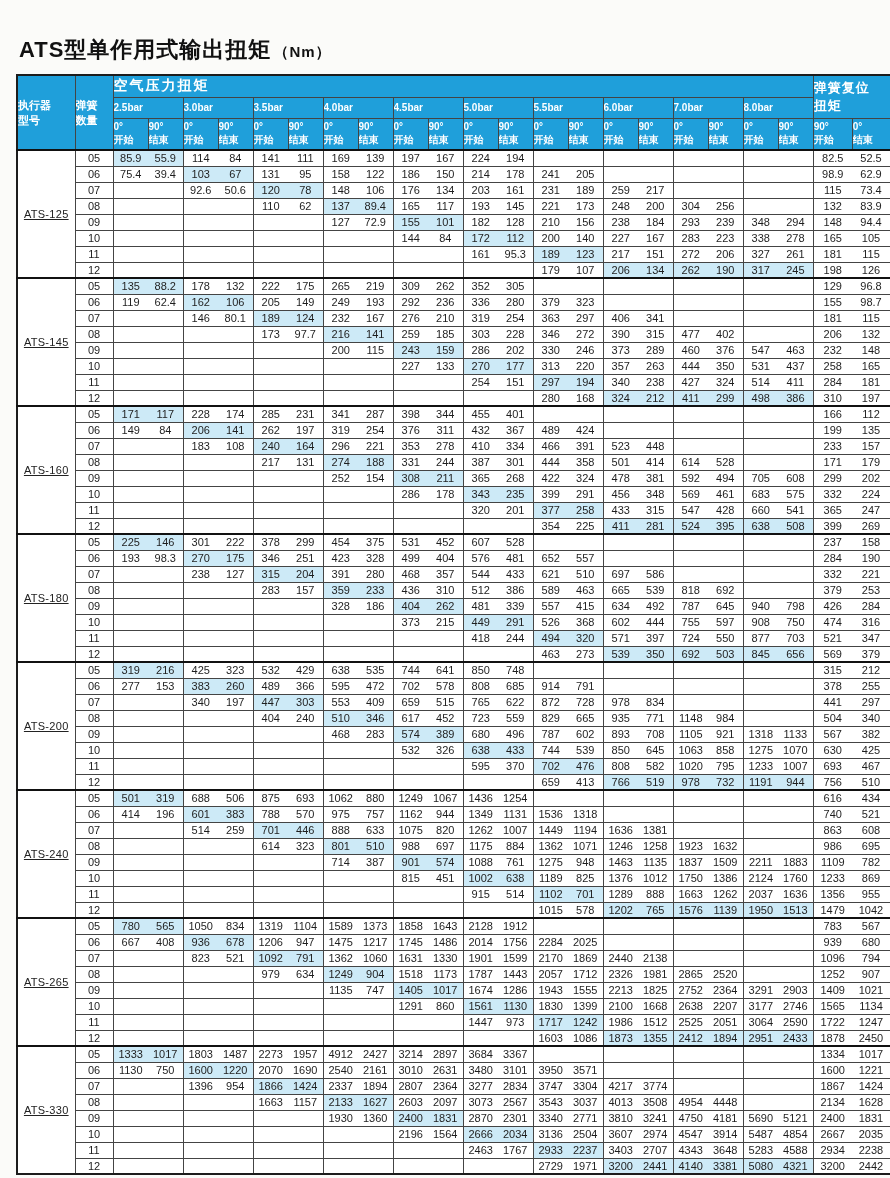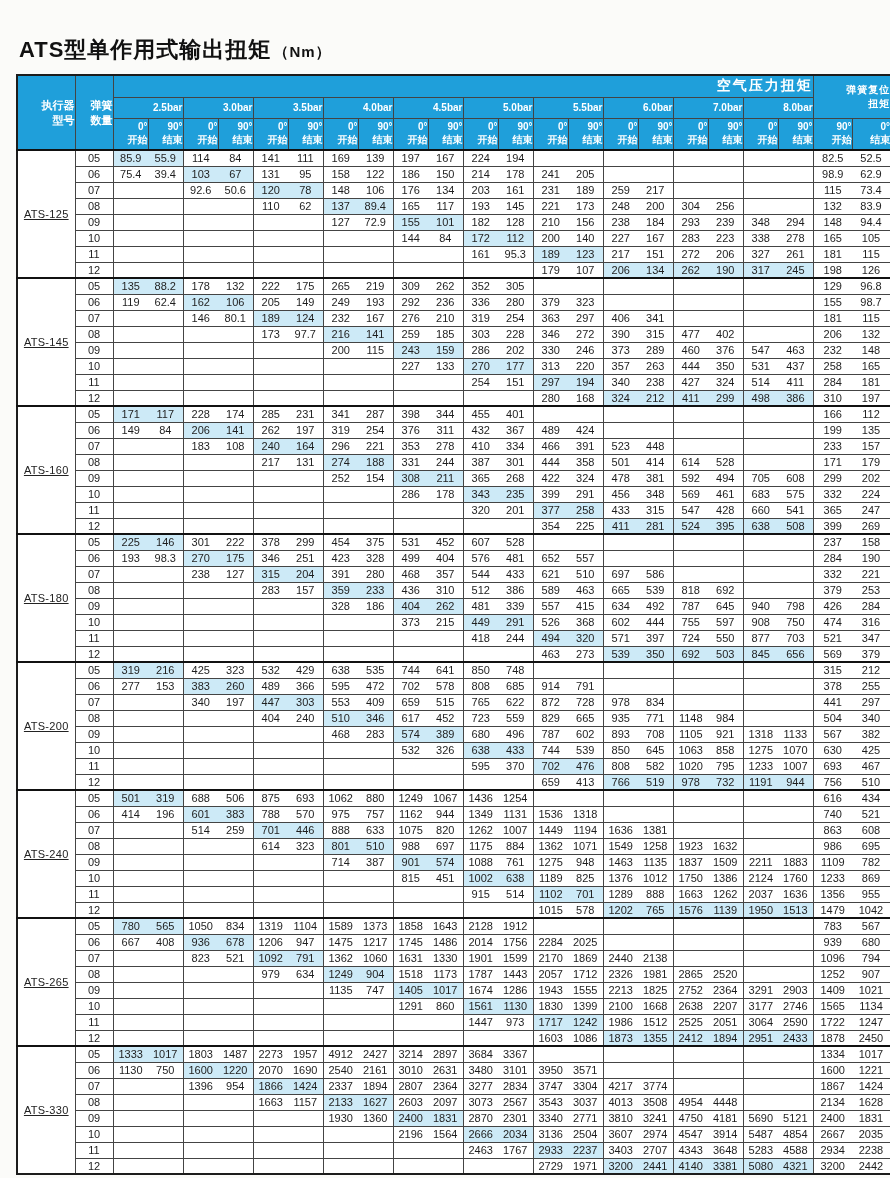--- a/index.html
+++ b/index.html
@@ -5,28 +5,28 @@
   * { box-sizing: border-box; }
   html,body { margin:0; padding:0; background:#fbfbf9; }
   body { width:890px; font-family:"Liberation Sans","DejaVu Sans",sans-serif; }
   .page { width:890px; height:1178px; padding:8px 7px 0 16px; overflow:hidden;margin-top:25px; }
   .title { margin:2px 0 9px 3px; font-size:22px; font-weight:bold; color:#111; letter-spacing:1px; }
   .title .unit { font-size:15px; font-weight:bold; margin-left:2px; }
 
   table.tq { border-collapse:collapse; table-layout:fixed; width:876px; border:2px solid #1c1c1c; }
   table.tq th, table.tq td { border:1px solid #444; padding:0; overflow:hidden; white-space:nowrap; }
 
-  thead th { background:#1f9fda; color:#fff; font-weight:bold; text-align:right; }
+  thead th { background:#1f9fda; color:#fff; font-weight:bold; text-align:left; }
   thead { border-bottom:2px solid #1c1c1c; }
   tr.h-group th { height:22px; font-size:14px; letter-spacing:2px; }
   tr.h-group th.side { letter-spacing:0; font-size:11px; }
   tr.h-bar th { height:21px; font-size:10px; letter-spacing:0; font-weight:bold; }
   tr.h-deg th { height:32px; font-size:10px; font-weight:bold; line-height:1.25; }
   th .ln { display:block; }
-  th.grp2 .ln { font-size:10px; letter-spacing:1px; }
+  th.grp2 .ln { font-size:13px; letter-spacing:1px; }
 
   tbody td { height:16px; font-size:11px; color:#1e1e1e; text-align:center; background:#fff; }
   tbody tr.sec-start td { border-top:2px solid #111; }
   td.model { font-size:11px; letter-spacing:0.3px; color:#222;text-decoration:underline; }
   td.spr { font-size:11px; }
   td.pair span { display:inline-block; width:50%; text-align:center; }
   td.hl { background:#cdeaf7; }
 
   .footnote { display:flex; align-items:center; margin:10px 0 0 20px; font-size:15px; color:#222; }
   .swatch { display:inline-block; width:24px; height:13px; background:#cdeaf7; border:2px solid #1d5dad; margin-right:7px; flex:none; }
@@ -794,21 +794,21 @@
         </tr>
         <tr>
           <td class="spr">08</td>
           <td class="pair" colspan="2"></td>
           <td class="pair" colspan="2"></td>
           <td class="pair" colspan="2"><span>614</span><span>323</span></td>
           <td class="pair hl" colspan="2"><span>801</span><span>510</span></td>
           <td class="pair" colspan="2"><span>988</span><span>697</span></td>
           <td class="pair" colspan="2"><span>1175</span><span>884</span></td>
           <td class="pair" colspan="2"><span>1362</span><span>1071</span></td>
-          <td class="pair" colspan="2"><span>1549</span><span>1258</span></td>
+          <td class="pair" colspan="2"><span>1246</span><span>1258</span></td>
           <td class="pair" colspan="2"><span>1923</span><span>1632</span></td>
           <td class="pair" colspan="2"></td>
           <td class="pair sr" colspan="2"><span>986</span><span>695</span></td>
         </tr>
         <tr>
           <td class="spr">09</td>
           <td class="pair" colspan="2"></td>
           <td class="pair" colspan="2"></td>
           <td class="pair" colspan="2"></td>
           <td class="pair" colspan="2"><span>714</span><span>387</span></td>

